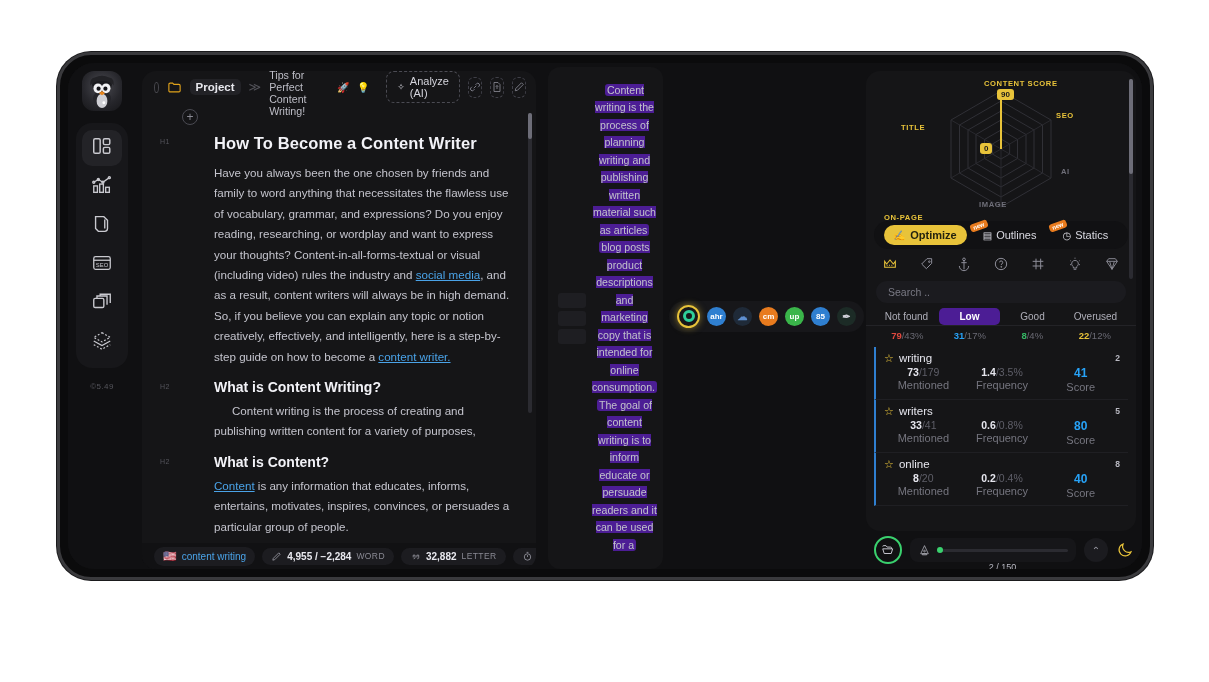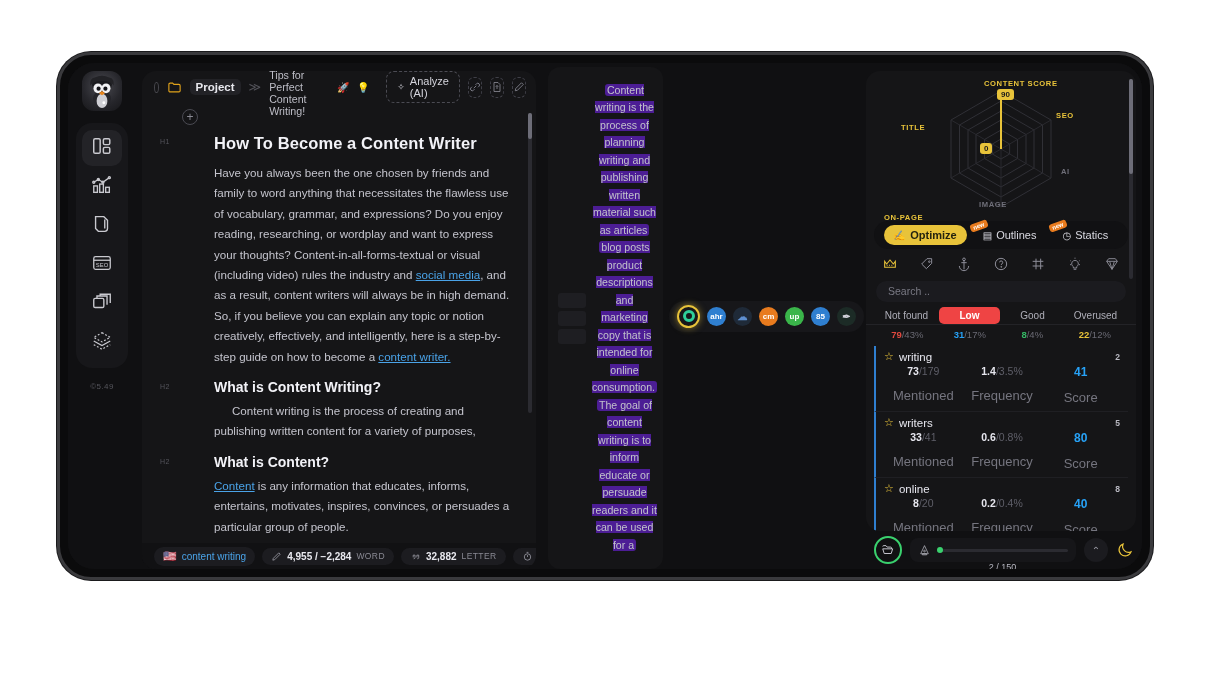--- a/index.html
+++ b/index.html
@@ -269,21 +269,21 @@
   .searchbox input::placeholder { color: #7a7a85; }
 
   .ftabs {
     display: flex; align-items: center; gap: 2px; padding: 5px 10px 0 10px;
     border-bottom: 1px solid #232327;
   }
   .ftab {
     flex: 1; text-align: center; font-size: 10px; color: #aeaeb8;
     padding: 3px 0; border-radius: 5px;
   }
-  .ftab.active { background: #ef4444; color: #fff; font-weight: 700; }
+  .ftab.active { background: #4c1d95; color: #fff; font-weight: 700; }
   .fstats { display: flex; padding: 4px 10px 6px 10px; }
   .fstat { flex: 1; text-align: center; font-size: 9.5px; font-weight: 700; }
   .fstat .den { color: #6a6a74; font-weight: 400; }
   .fstat.nf { color: #e0493f; }
   .fstat.lo { color: #27a2f7; }
   .fstat.gd { color: #35b865; }
   .fstat.ov { color: #e8c33a; }
 
   .kwlist { flex: 1 1 auto; overflow: hidden; }
   .kwitem {
@@ -293,21 +293,21 @@
   }
   .kw-top { display: flex; align-items: center; gap: 5px; }
   .kw-star { color: #e8c33a; font-size: 11px; line-height:1; }
   .kw-name { color: #e6e6ee; font-size: 11.5px; }
   .kw-rank { margin-left: auto; color: #b9b9c2; font-size: 8.5px; font-weight: 700; }
   .kw-metrics { display: flex; margin-top: 2px; }
   .kw-m { flex: 1; text-align: center; }
   .kw-m .v { font-size: 10.5px; font-weight: 700; color: #e6e6ee; }
   .kw-m .v .den { color: #5f5f69; font-weight: 400; }
   .kw-m .v.score { color: #27a2f7; font-size: 12px; }
-  .kw-m .l { font-size: 13px; color: #75757f; margin-top: 11px; }
+  .kw-m .l { font-size: 11px; color: #75757f; margin-top: 1px; }
 
   
   .rbottom {
     flex: 0 0 38px; display: flex; align-items: center; gap: 8px;
     padding: 0 8px 0 10px;
   }
   .rb-folder {
     width: 28px; height: 28px; border-radius: 50%;
     border: 2px solid #3ad16e; display: flex; align-items: center; justify-content: center;
     color: #cfcfd8;

